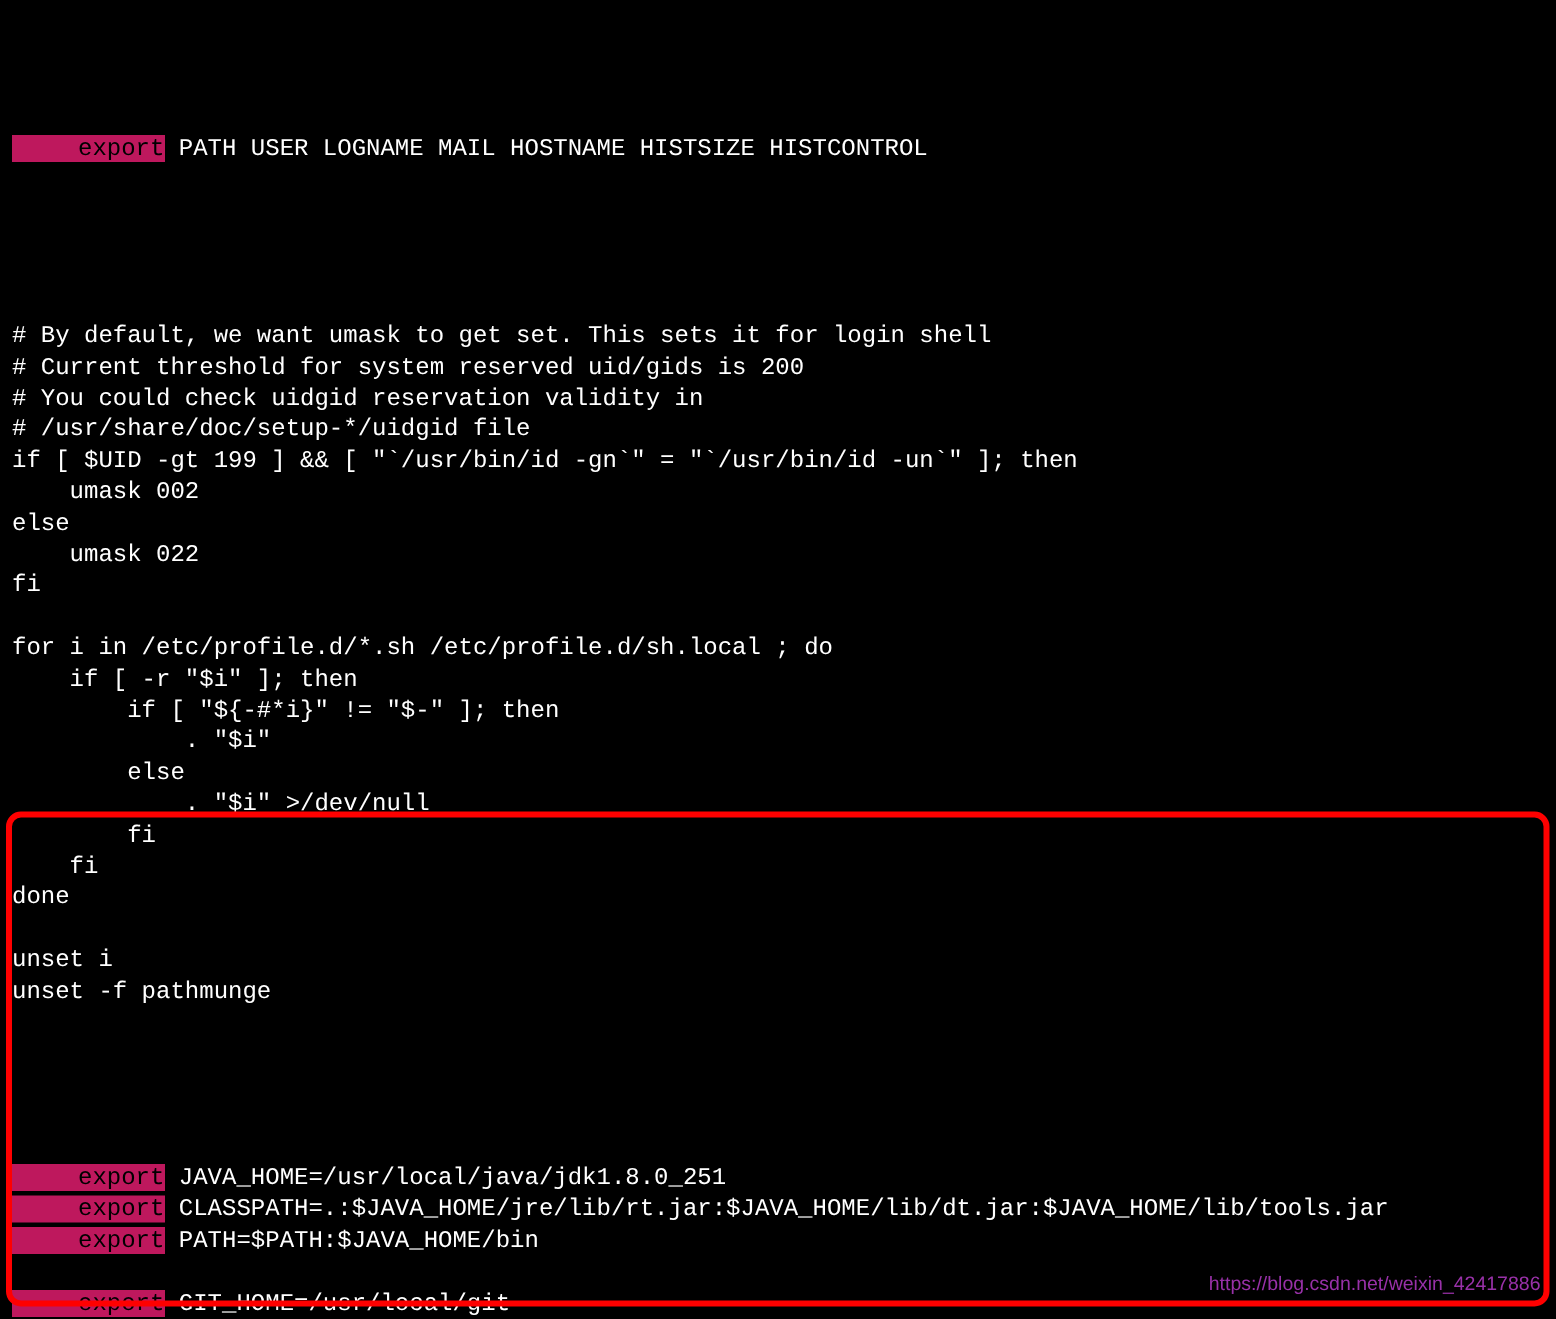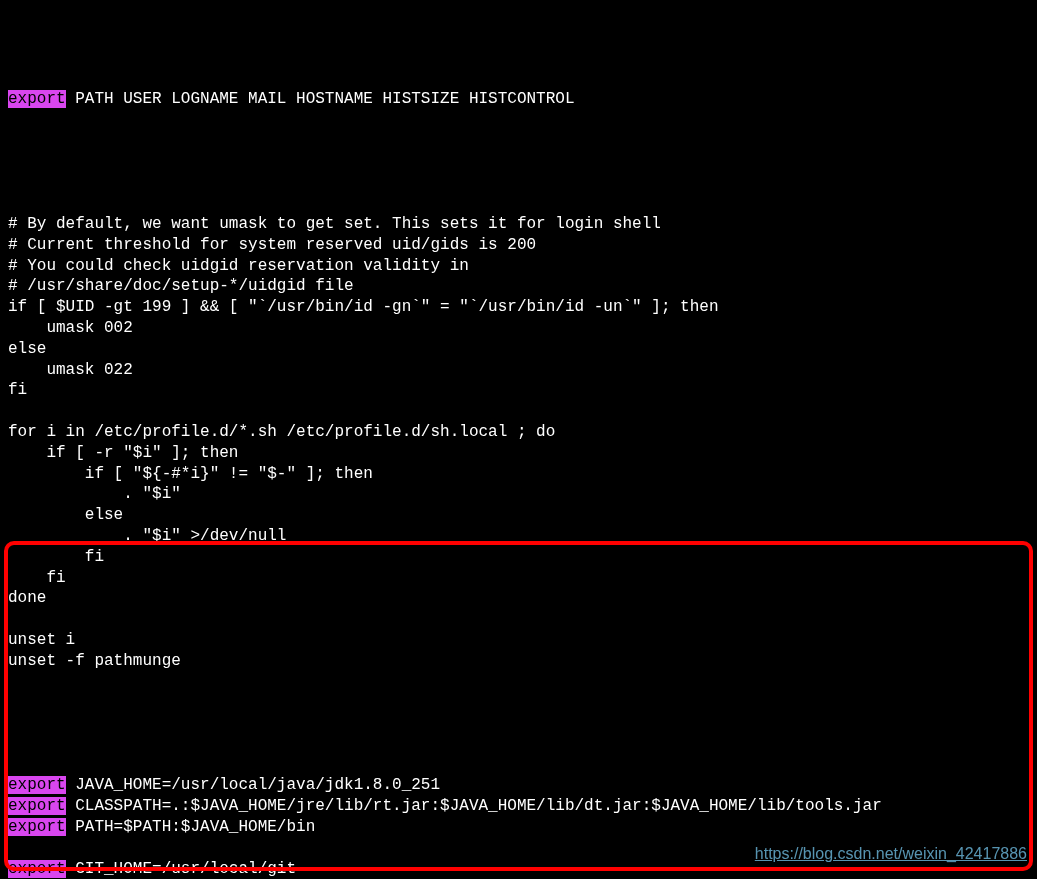--- a/index.html
+++ b/index.html
@@ -19,41 +19,41 @@
     white-space: pre;
     position: relative;
     box-sizing: border-box;
     height: 100%;
   }
   .line {
     display: block;
     min-height: 1.3em;
   }
   .hl {
-    background: #d946ef;
+    background: #be185d;
     color: #000;
+    padding-left: 44px;
   }
   .highlight-box {
     position: absolute;
     left: 4px;
     right: 4px;
     border: 4px solid #ff0000;
     border-radius: 10px;
     pointer-events: none;
     box-sizing: border-box;
   }
   .watermark {
     position: absolute;
     right: 10px;
     bottom: 14px;
-    color: #7dd3fc;
+    color: #d946ef;
     font-family: Arial, sans-serif;
-    font-size: 16px;
+    font-size: 13px;
     opacity: 0.7;
-    text-decoration: underline;
   }
 </style>
 </head>
 <body>
 
 <div class="terminal">
 
   
   <span class="line"><span class="hl">export</span><span> PATH USER LOGNAME MAIL HOSTNAME HISTSIZE HISTCONTROL</span></span>
 

